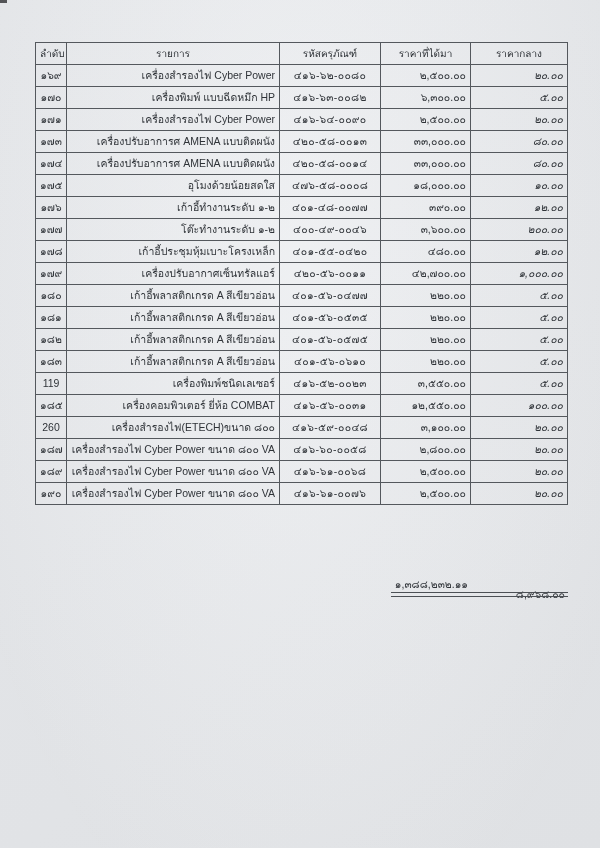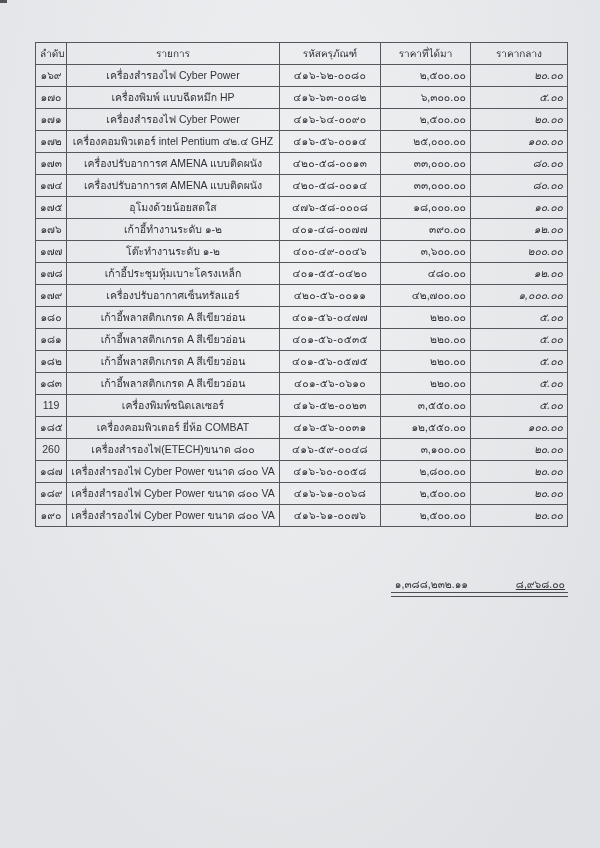--- a/index.html
+++ b/index.html
@@ -31,30 +31,30 @@
     overflow:hidden;white-space:nowrap;
     font-weight:normal;
     color:#2f3338;
   }
   table.asset th{
     text-align:center;
     font-size:10px;
     color:#2b2f34;
   }
   td.c-no{text-align:center;}
-  td.c-item{text-align:center;padding-left:6px;}
+  td.c-item{text-align:right;padding-left:6px;}
   td.c-code{text-align:center;letter-spacing:.3px;}
   td.c-acq{text-align:right;padding-right:5px;}
   td.c-mid{text-align:right;padding-right:6px;font-style:italic;}
   .totals{
     position:absolute;left:35px;top:574px;width:532px;height:26px;
     font-size:10.5px;color:#2f3338;
   }
   .totals .t-acq{position:absolute;top:2px;right:99px;}
-  .totals .t-mid{position:absolute;top:2px;right:2px;text-decoration:underline;}
+  .totals .t-mid{position:absolute;top:12px;right:2px;}
   .totals .dbl-rule{
     position:absolute;left:356px;top:18px;width:177px;height:3px;
     border-top:1px solid #4c5055;border-bottom:1px solid #4c5055;
   }
 </style>
 </head>
 <body>
 
 <div class="scan-mark"></div>
 <div class="paper-shade"></div>
@@ -92,27 +92,20 @@
         <td class="c-mid">๕.๐๐</td>
       </tr>
       <tr>
         <td class="c-no">๑๗๑</td>
         <td class="c-item">เครื่องสำรองไฟ Cyber Power</td>
         <td class="c-code">๔๑๖-๖๔-๐๐๙๐</td>
         <td class="c-acq">๒,๕๐๐.๐๐</td>
         <td class="c-mid">๒๐.๐๐</td>
       </tr>
       <tr>
-        <td class="c-no">๑๗๒</td>
-        <td class="c-item">เครื่องคอมพิวเตอร์ intel Pentium ๔๒.๔ GHZ</td>
-        <td class="c-code">๔๑๖-๕๖-๐๐๑๔</td>
-        <td class="c-acq">๒๕,๐๐๐.๐๐</td>
-        <td class="c-mid">๑๐๐.๐๐</td>
-      </tr>
-      <tr>
         <td class="c-no">๑๗๓</td>
         <td class="c-item">เครื่องปรับอาการศ AMENA แบบติดผนัง</td>
         <td class="c-code">๔๒๐-๕๘-๐๐๑๓</td>
         <td class="c-acq">๓๓,๐๐๐.๐๐</td>
         <td class="c-mid">๘๐.๐๐</td>
       </tr>
       <tr>
         <td class="c-no">๑๗๔</td>
         <td class="c-item">เครื่องปรับอาการศ AMENA แบบติดผนัง</td>
         <td class="c-code">๔๒๐-๕๘-๐๐๑๔</td>

